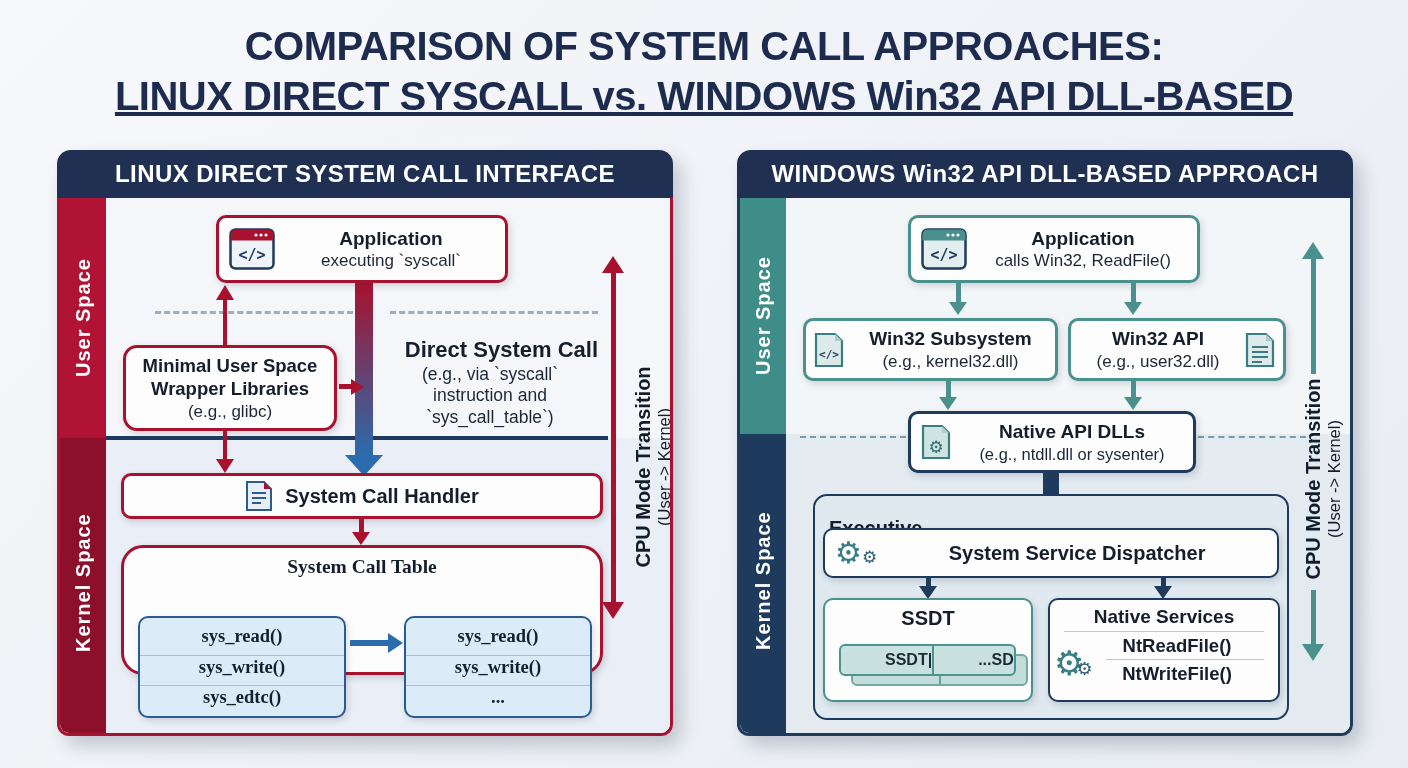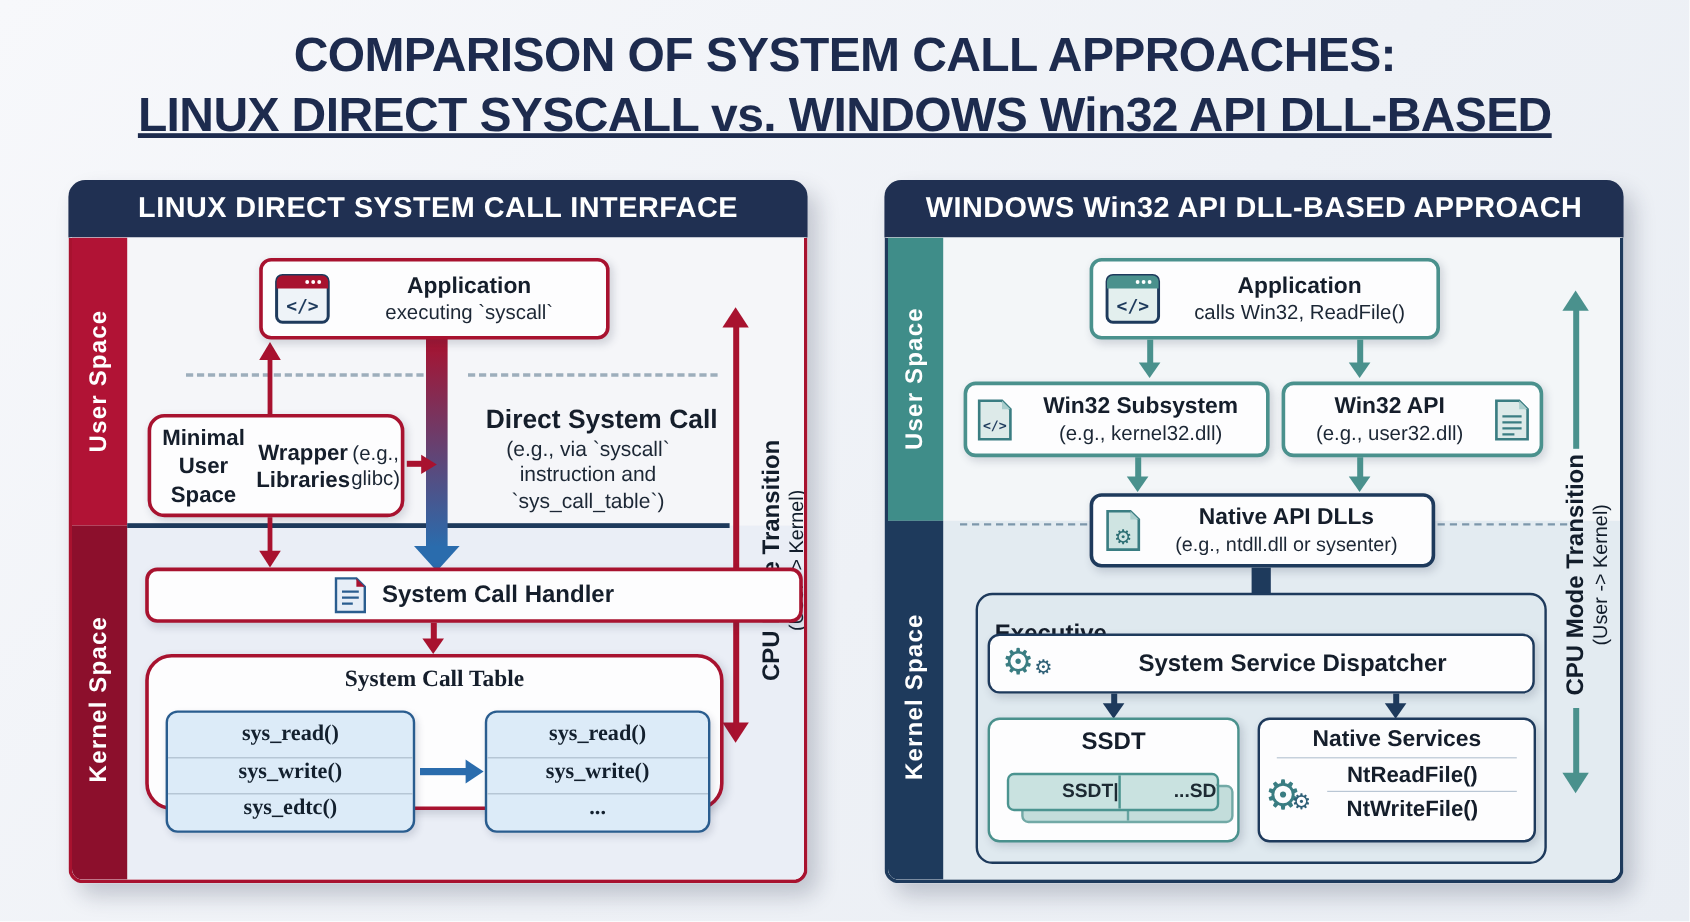--- a/index.html
+++ b/index.html
@@ -22,21 +22,21 @@
   .body-navy{border:3px solid #1e3a5c;border-top:none;}
   .vlabel{position:absolute;display:flex;align-items:center;justify-content:center;
       color:#fff;font-weight:bold;font-size:20px;writing-mode:vertical-rl;transform:rotate(180deg);
       letter-spacing:1px;}
   
   .box{position:absolute;background:#fdfdfe;border-radius:10px;box-sizing:border-box;
        box-shadow:2px 3px 7px rgba(40,50,80,.18);}
   .bord-red{border:3px solid #a8122f;}
   .bord-teal{border:3px solid #4a918d;}
   .bord-navy{border:2.5px solid #1e3a5c;}
-  .bord-blue{border:2.5px solid #2a5d8f;}
+  .bord-blue{border:2.5px solid #2a5d8f;margin-top:24px;}
   .bt{font-weight:bold;font-size:19px;color:#151e2b;line-height:1.25;}
   .bs{font-size:17px;color:#1c2735;line-height:1.25;}
   .center{text-align:center;}
   .stem{position:absolute;}
   .tri{position:absolute;width:0;height:0;}
   .dash-gray{position:absolute;border-top:3px dashed #9daebc;height:0;}
   .dash-navy{position:absolute;border-top:2.5px dashed #7d97ab;height:0;}
   .sep{border-top:1.5px solid #b9c6d4;margin:2px 14px;}
   .cpu-text{position:absolute;width:330px;height:58px;display:flex;flex-direction:column;
       align-items:center;justify-content:center;transform:rotate(-90deg);color:#121d2b;}
@@ -97,21 +97,21 @@
             <circle cx="27" cy="7" r="1.6" fill="#fff"></circle>
             <text x="23" y="32" text-anchor="middle" font-size="15" font-weight="bold" fill="#1e3a5c" font-family="DejaVu Sans Mono, monospace">&lt;/&gt;</text>
           </svg>
         </span>
         <span style="flex:1;" class="center">
           <div class="bt">Application</div>
           <div class="bs">executing `syscall`</div>
         </span>
       </div>
 
-      <div class="box bord-red center" style="left:63px;top:147px;width:214px;height:86px;border-radius:14px;display:flex;flex-direction:row;justify-content:center;align-items:center;">
+      <div class="box bord-red center" style="left:63px;top:147px;width:214px;height:86px;border-radius:14px;display:flex;flex-direction:column;justify-content:center;align-items:center;">
         <div class="bt" style="font-size:18.5px;">Minimal User Space</div>
         <div class="bt" style="font-size:18.5px;">Wrapper Libraries</div>
         <div class="bs">(e.g., glibc)</div>
       </div>
 
       <div class="stem" style="left:279px;top:186px;width:14px;height:5px;background:#a8122f;"></div>
       <div class="tri" style="left:291px;top:181px;border-top:8px solid transparent;border-bottom:8px solid transparent;border-left:13px solid #a8122f;"></div>
 
       <div class="stem" style="left:163px;top:233px;width:4px;height:30px;background:#a8122f;"></div>
       <div class="tri" style="left:156px;top:261px;border-left:9px solid transparent;border-right:9px solid transparent;border-top:14px solid #a8122f;"></div>
@@ -124,21 +124,21 @@
       </div>
 
       <div class="stem" style="left:551px;top:72px;width:5px;height:334px;background:#a8122f;"></div>
       <div class="tri" style="left:542px;top:58px;border-left:11.5px solid transparent;border-right:11.5px solid transparent;border-bottom:17px solid #a8122f;"></div>
       <div class="tri" style="left:542px;top:404px;border-left:11.5px solid transparent;border-right:11.5px solid transparent;border-top:17px solid #a8122f;"></div>
       <div class="cpu-text" style="left:428px;top:240px;">
         <span class="l1">CPU Mode Transition</span>
         <span class="l2">(User -&gt; Kernel)</span>
       </div>
 
-      <div class="box bord-red" style="left:61px;top:275px;width:548px;height:46px;display:flex;align-items:center;justify-content:center;gap:12px;">
+      <div class="box bord-red" style="left:61px;top:275px;width:482px;height:46px;display:flex;align-items:center;justify-content:center;gap:12px;">
         <span>
           <svg width="28" height="34" viewBox="0 0 28 34">
             <path d="M2 3 h17 l7 7 v21 h-24 z" fill="#e7eef7" stroke="#2a5d8f" stroke-width="2"></path>
             <path d="M19 3 l7 7 h-7 z" fill="#a8122f"></path>
             <line x1="7" y1="14" x2="21" y2="14" stroke="#2a5d8f" stroke-width="2"></line>
             <line x1="7" y1="19" x2="21" y2="19" stroke="#2a5d8f" stroke-width="2"></line>
             <line x1="7" y1="24" x2="16" y2="24" stroke="#2a5d8f" stroke-width="2"></line>
           </svg>
         </span>
         <span class="bt" style="font-size:20px;">System Call Handler</span>

